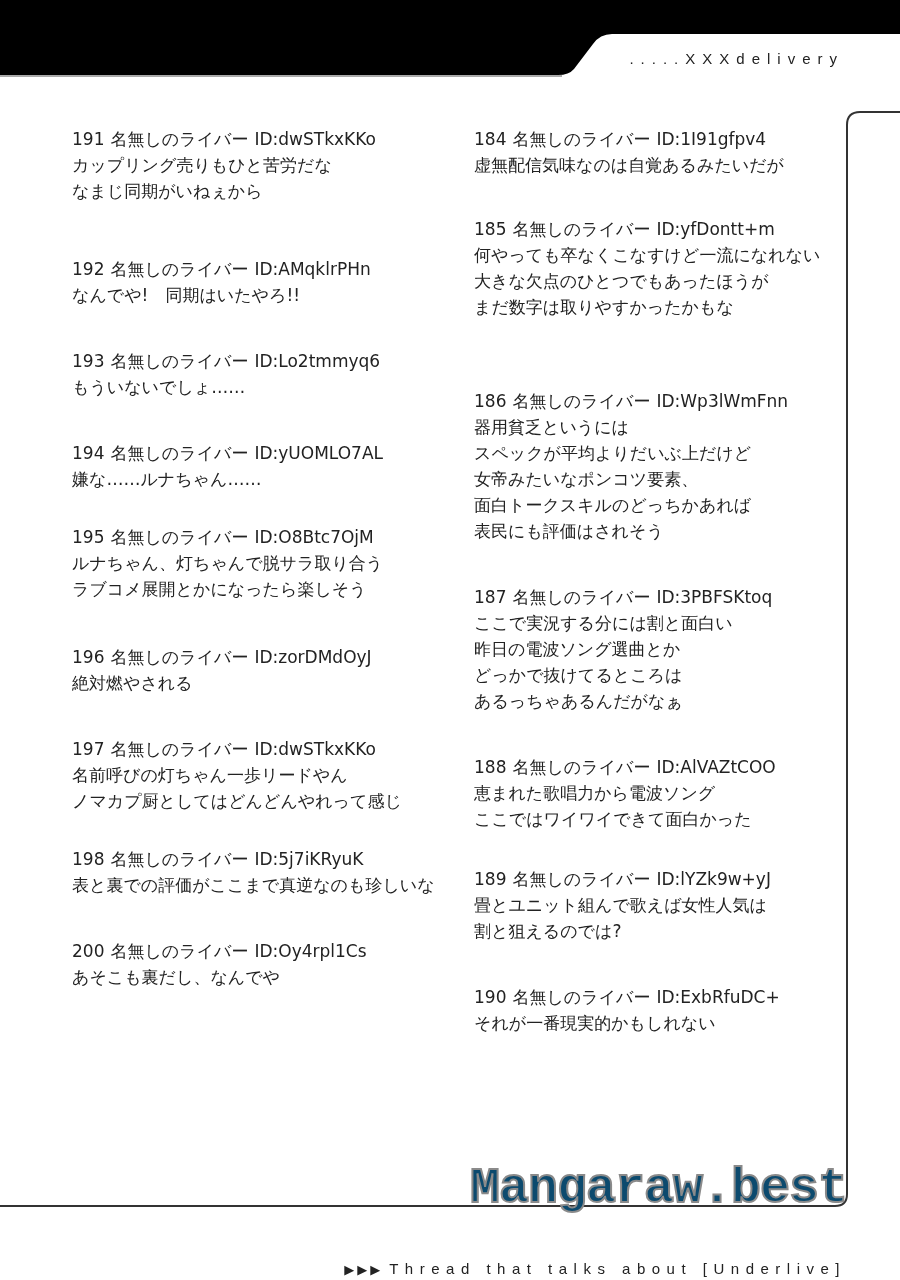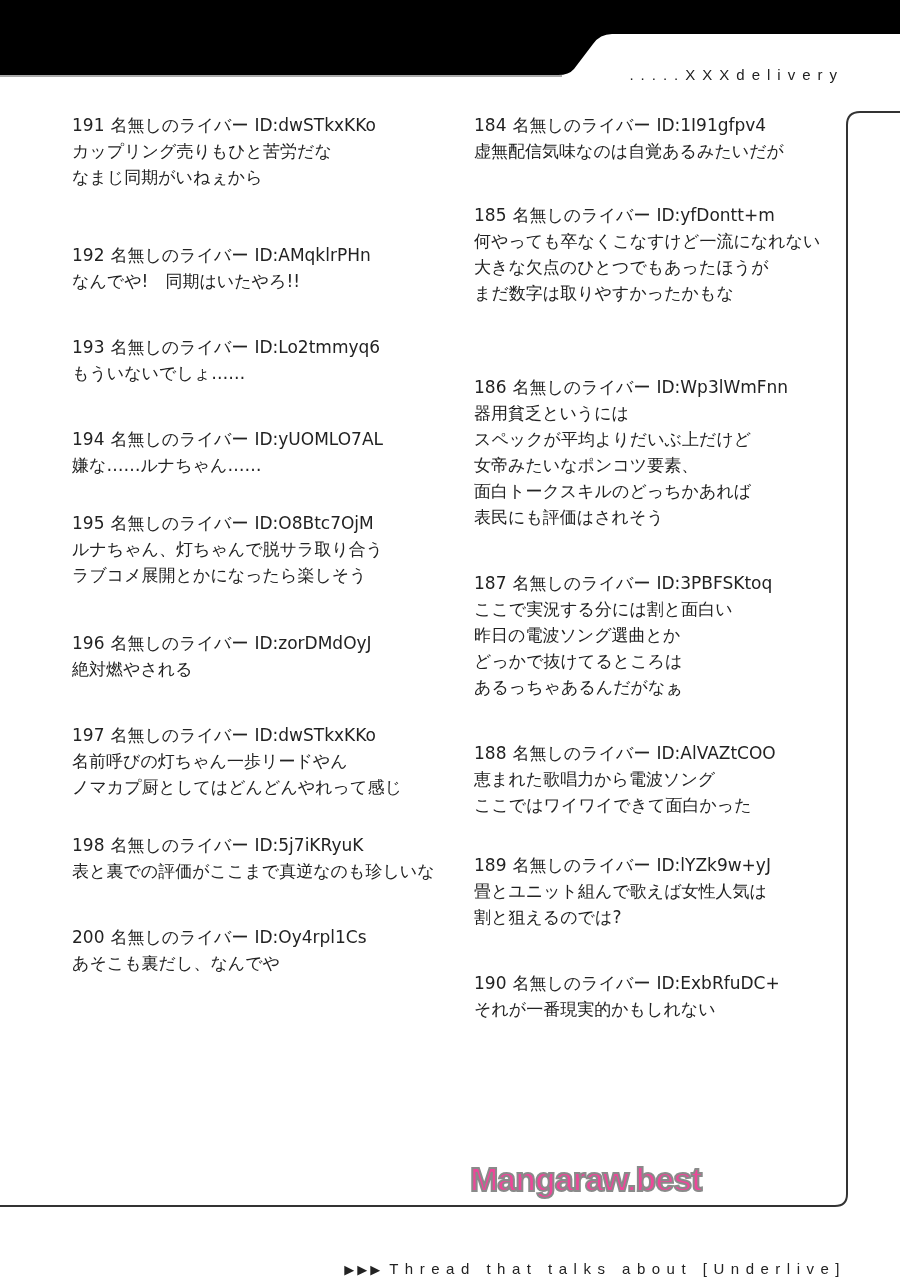--- a/index.html
+++ b/index.html
@@ -6,43 +6,43 @@
   body {
     width: 900px; height: 1280px; position: relative; overflow: hidden;
     background: #ffffff; color: #222222;
     font-family: "DejaVu Sans", sans-serif;
   }
   .banner { position: absolute; left: 0; top: 0; width: 900px; height: 80px; }
   .banner svg { display: block; }
   .header-label {
     position: absolute; right: 56px; top: 50px;
     font-family: "Liberation Sans", sans-serif; font-size: 15px;
-    letter-spacing: 7px; color: #222; white-space: nowrap; margin-top: 16px;
+    letter-spacing: 7px; color: #222; white-space: nowrap;
   }
   .frame { position: absolute; left: 0; top: 0; width: 900px; height: 1280px; pointer-events: none; }
-  .column { position: absolute; top: 112px; width: 380px; }
+  .column { position: absolute; top: 126px; width: 380px; }
   .col-left { left: 72px; }
   .col-right { left: 474px; }
   .post { margin: 0; }
   .post-header, .post-line {
     font-size: 17px; line-height: 26px; white-space: nowrap; color: #222;
   }
   .post-header .num { margin-right: 6px; }
   .post-header .name { margin-right: 6px; }
   .post-header .uid.bold { font-weight: bold; font-family: "Liberation Sans", sans-serif; font-size: 18px; }
   .footer {
     position: absolute; right: 54px; top: 1224px;
     font-family: "Liberation Sans", sans-serif; font-size: 15px;
     letter-spacing: 6.5px; color: #222; white-space: nowrap; margin-top: 36px;
   }
   .footer .arrows { letter-spacing: 3px; margin-right: 6px; font-size: 13px; }
   .watermark {
     position: absolute; left: 470px; top: 1160px;
-    font-family: Liberation Sans, sans-serif; font-weight: bold;
-    font-size: 34px; color: #ec4899; letter-spacing: -1px;
+    font-family: Liberation Mono, monospace; font-weight: bold;
+    font-size: 50px; color: #0c4a6e; letter-spacing: -1px;
     -webkit-text-stroke: 2px #8a8a8a;
     white-space: nowrap;
   }
 </style>
 </head>
 <body>
 
 <div class="banner">
   <svg width="900" height="80" viewBox="0 0 900 80">
     <path d="M0 0 H900 V34 H612 Q600 34 593 44 L574 69 Q569 75 558 75 H0 Z" fill="#000000"></path>

